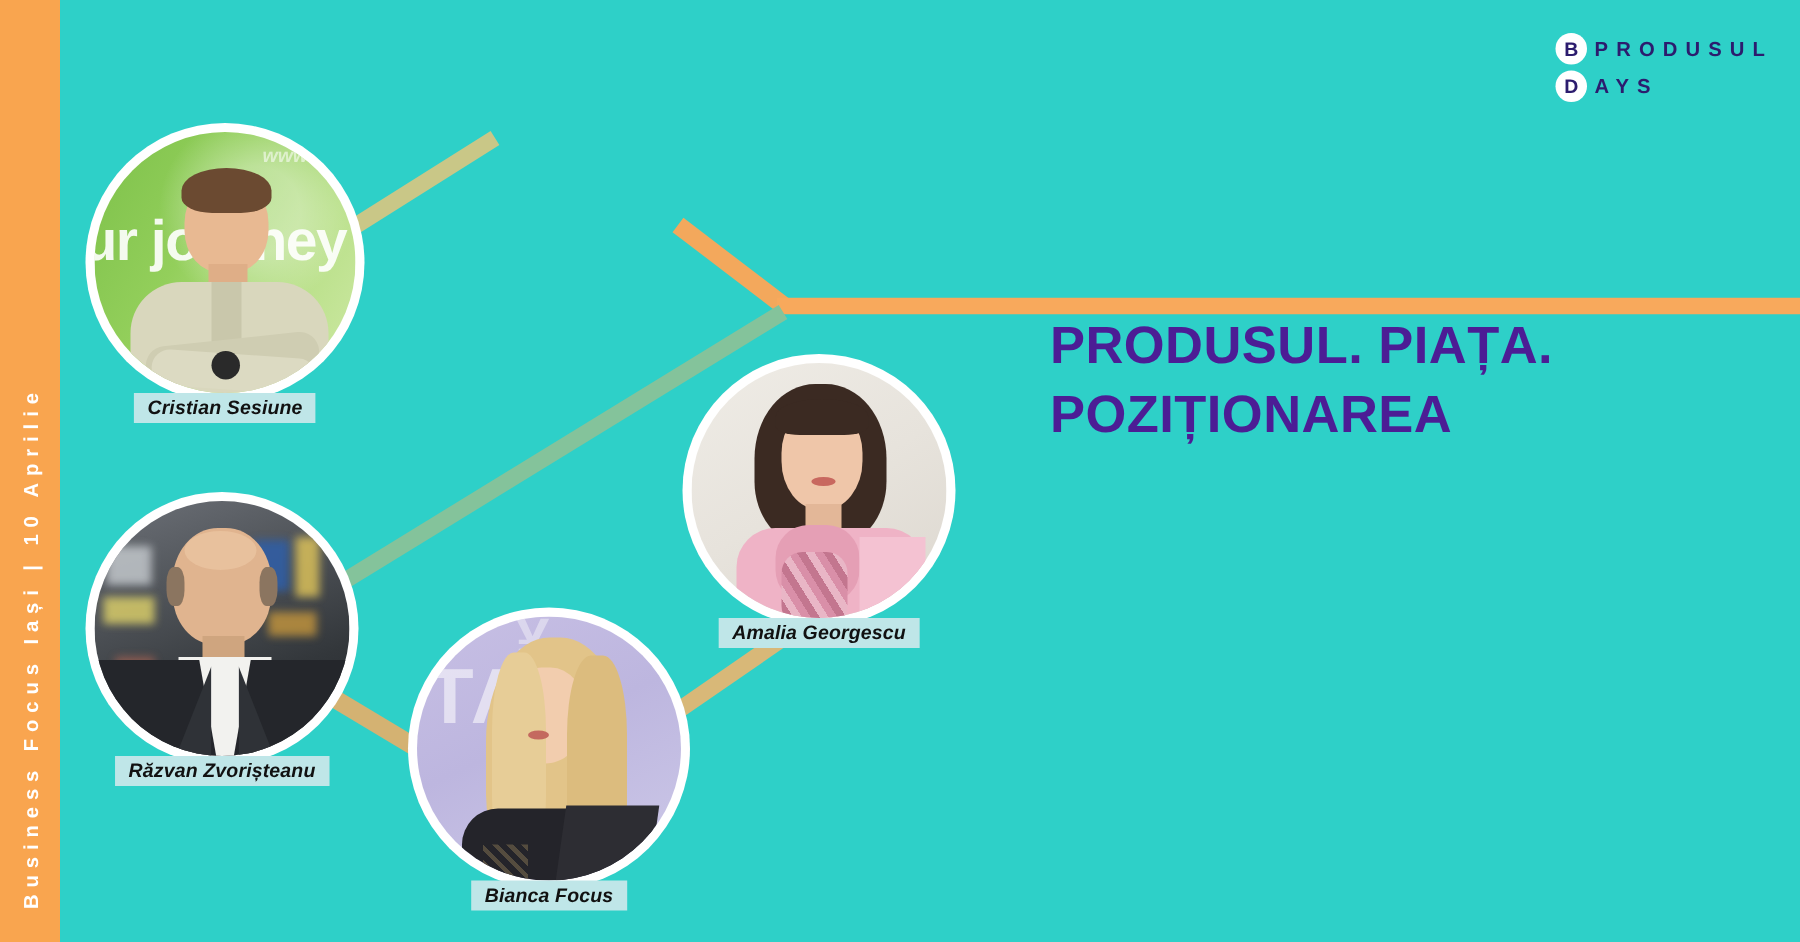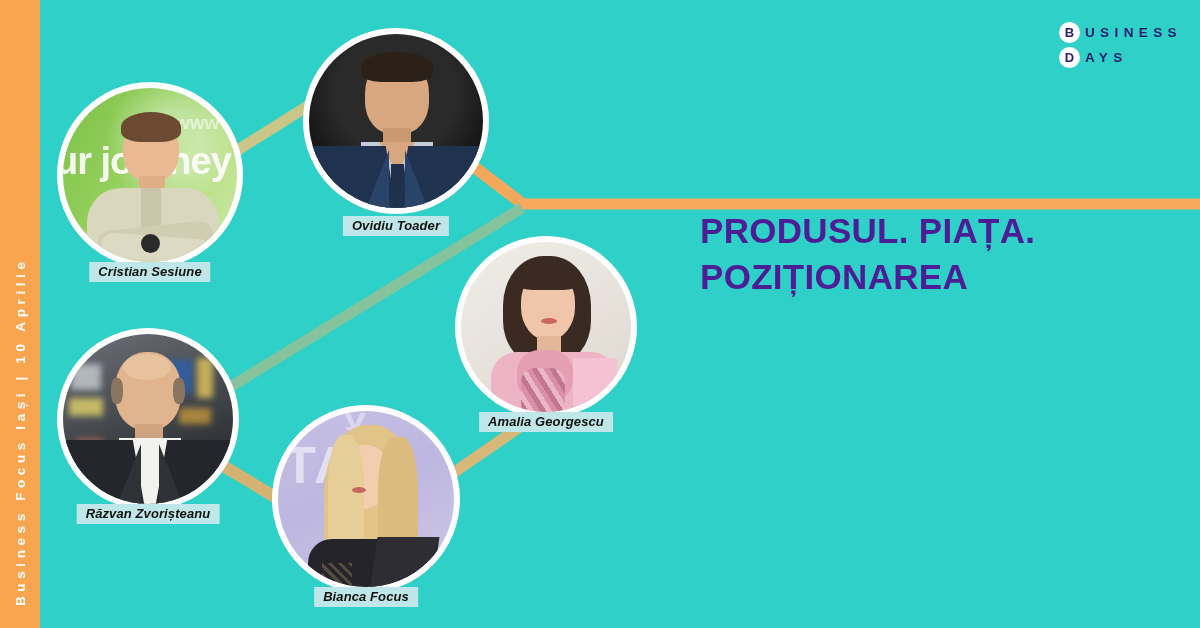--- a/index.html
+++ b/index.html
@@ -181,22 +181,22 @@
   <div class="node" style="left:57px; top:82px;">
     <div class="ring" style="width:186px; height:186px; padding:6px;">
       <div class="photo" style="left:6px; top:6px; width:174px; height:174px;">
         <div class="inner" style="background:
              radial-gradient(circle at 62% 30%, rgba(255,255,255,.35) 0 18%, rgba(255,255,255,0) 40%),
              linear-gradient(120deg,#7dc14a 0%,#93cf5b 38%,#b9e089 70%,#cfe9a6 100%);">
 
           <div style="position:absolute;left:-8px;top:52px;width:200px;color:#ffffff;
                       font-size:38px;font-weight:bold;opacity:.9;letter-spacing:-1px;
                       font-family:'Liberation Sans',sans-serif;">ur journey</div>
-          <div style="position:absolute;left:112px;top:24px;color:#ffffff;opacity:.55;
-                      font-size:19px;font-weight:bold;">www</div>
+          <div style="position:absolute;left:112px;top:8px;color:#ffffff;opacity:.55;
+                      font-size:13px;font-weight:bold;font-style:italic;">www</div>
 
           <div style="position:absolute;left:60px;top:30px;width:56px;height:64px;
                       border-radius:48% 48% 44% 44%;background:#e8b992;"></div>
 
           <div style="position:absolute;left:58px;top:24px;width:60px;height:30px;
                       border-radius:50% 50% 34% 34%;background:#6b4a31;"></div>
 
           <div style="position:absolute;left:76px;top:88px;width:26px;height:20px;background:#dfae87;"></div>
 
           <div style="position:absolute;left:24px;top:100px;width:132px;height:80px;
@@ -210,57 +210,20 @@
                       border-radius:12px;background:#dcdac2;transform:rotate(4deg);"></div>
 
           <div style="position:absolute;left:78px;top:146px;width:19px;height:19px;
                       border-radius:50%;background:#2a2a2a;"></div>
         </div>
       </div>
     </div>
     <div class="namechip" style="top:180px;">Cristian Sesiune</div>
   </div>
 
-  <div class="node" style="left:303px; top:28px;">
-    <div class="ring" style="width:186px; height:186px; padding:6px;">
-      <div class="photo" style="left:6px; top:6px; width:174px; height:174px;">
-        <div class="inner" style="background:
-             radial-gradient(circle at 50% 34%, #2a2a2a 0 42%, #121212 72%, #0a0a0a 100%);">
-
-          <div style="position:absolute;left:56px;top:24px;width:64px;height:76px;
-                      border-radius:46% 46% 42% 42%;background:#d9a77f;"></div>
-
-          <div style="position:absolute;left:52px;top:18px;width:72px;height:30px;
-                      border-radius:50% 50% 28% 28%;background:#2b2118;"></div>
-
-          <div style="position:absolute;left:74px;top:94px;width:28px;height:22px;background:#c99972;"></div>
-
-          <div style="position:absolute;left:52px;top:108px;width:72px;height:70px;
-                      background:#c3cdd9;"></div>
-
-          <div style="position:absolute;left:70px;top:108px;width:36px;height:30px;
-                      background:#d9a77f;clip-path:polygon(50% 100%,0 0,100% 0);"></div>
-
-          <div style="position:absolute;left:82px;top:130px;width:13px;height:48px;
-                      background:#20304a;"></div>
-
-          <div style="position:absolute;left:8px;top:112px;width:74px;height:66px;
-                      background:#1f3350;transform:skewX(9deg);"></div>
-          <div style="position:absolute;left:94px;top:112px;width:76px;height:66px;
-                      background:#1f3350;transform:skewX(-9deg);"></div>
-
-          <div style="position:absolute;left:56px;top:116px;width:24px;height:62px;
-                      background:#2a4469;clip-path:polygon(100% 0,0 100%,100% 100%);"></div>
-          <div style="position:absolute;left:96px;top:116px;width:24px;height:62px;
-                      background:#2a4469;clip-path:polygon(0 0,0 100%,100% 100%);"></div>
-        </div>
-      </div>
-    </div>
-    <div class="namechip" style="top:188px;">Ovidiu Toader</div>
-  </div>
 
   <div class="node" style="left:57px; top:328px;">
     <div class="ring" style="width:182px; height:182px; padding:6px;">
       <div class="photo" style="left:6px; top:6px; width:170px; height:170px;">
         <div class="inner" style="background:
              linear-gradient(160deg,#6d7178 0%,#4e5257 36%,#33373b 68%,#23262a 100%);">
 
           <div style="position:absolute;left:8px;top:30px;width:30px;height:26px;
                       background:#cfd4d8;filter:blur(3px);opacity:.75;"></div>
           <div style="position:absolute;left:6px;top:64px;width:34px;height:18px;
@@ -382,21 +345,21 @@
 
   <div class="rail">
     <div class="rail-text">Business Focus Iași | 10 Aprilie</div>
   </div>
 
   <div class="title">PRODUSUL. PIAȚA. POZIȚIONAREA</div>
 
   <div class="logo">
     <div class="logo-row">
       <div class="logo-badge">B</div>
-      <div class="logo-word">USINESS</div>
+      <div class="logo-word">PRODUSUL</div>
     </div>
     <div class="logo-row">
       <div class="logo-badge">D</div>
       <div class="logo-word">AYS</div>
     </div>
   </div>
 
 </div>
 
 </body></html>

